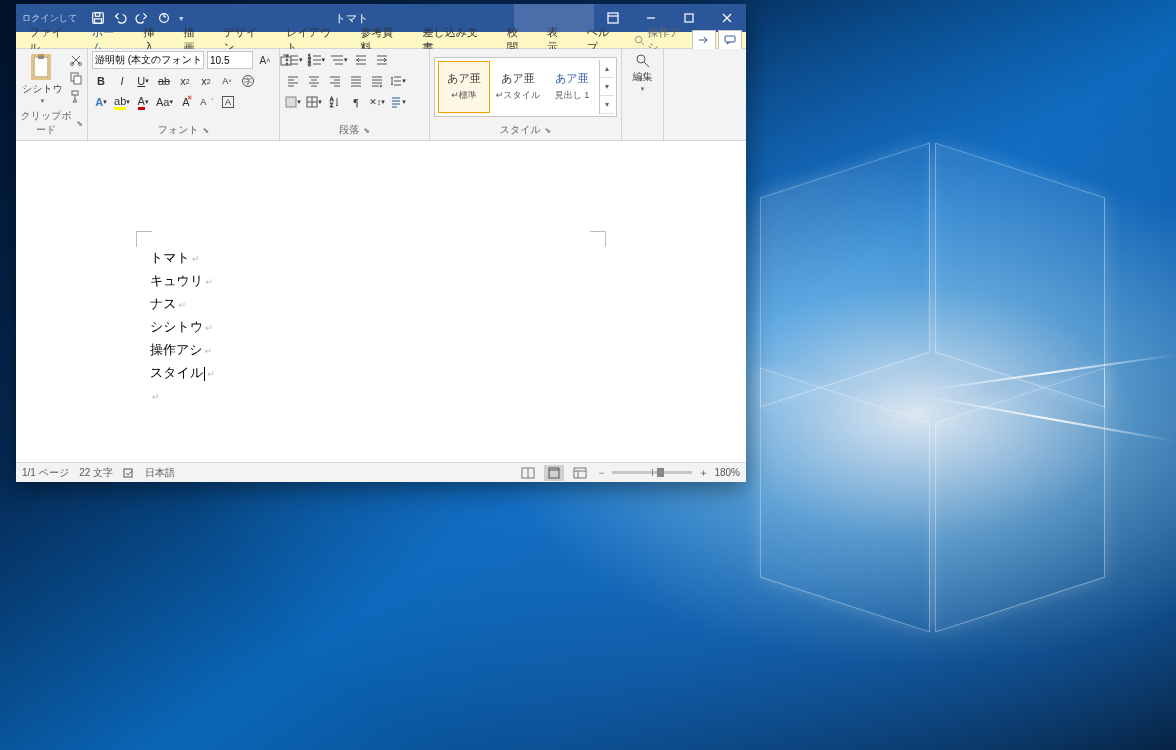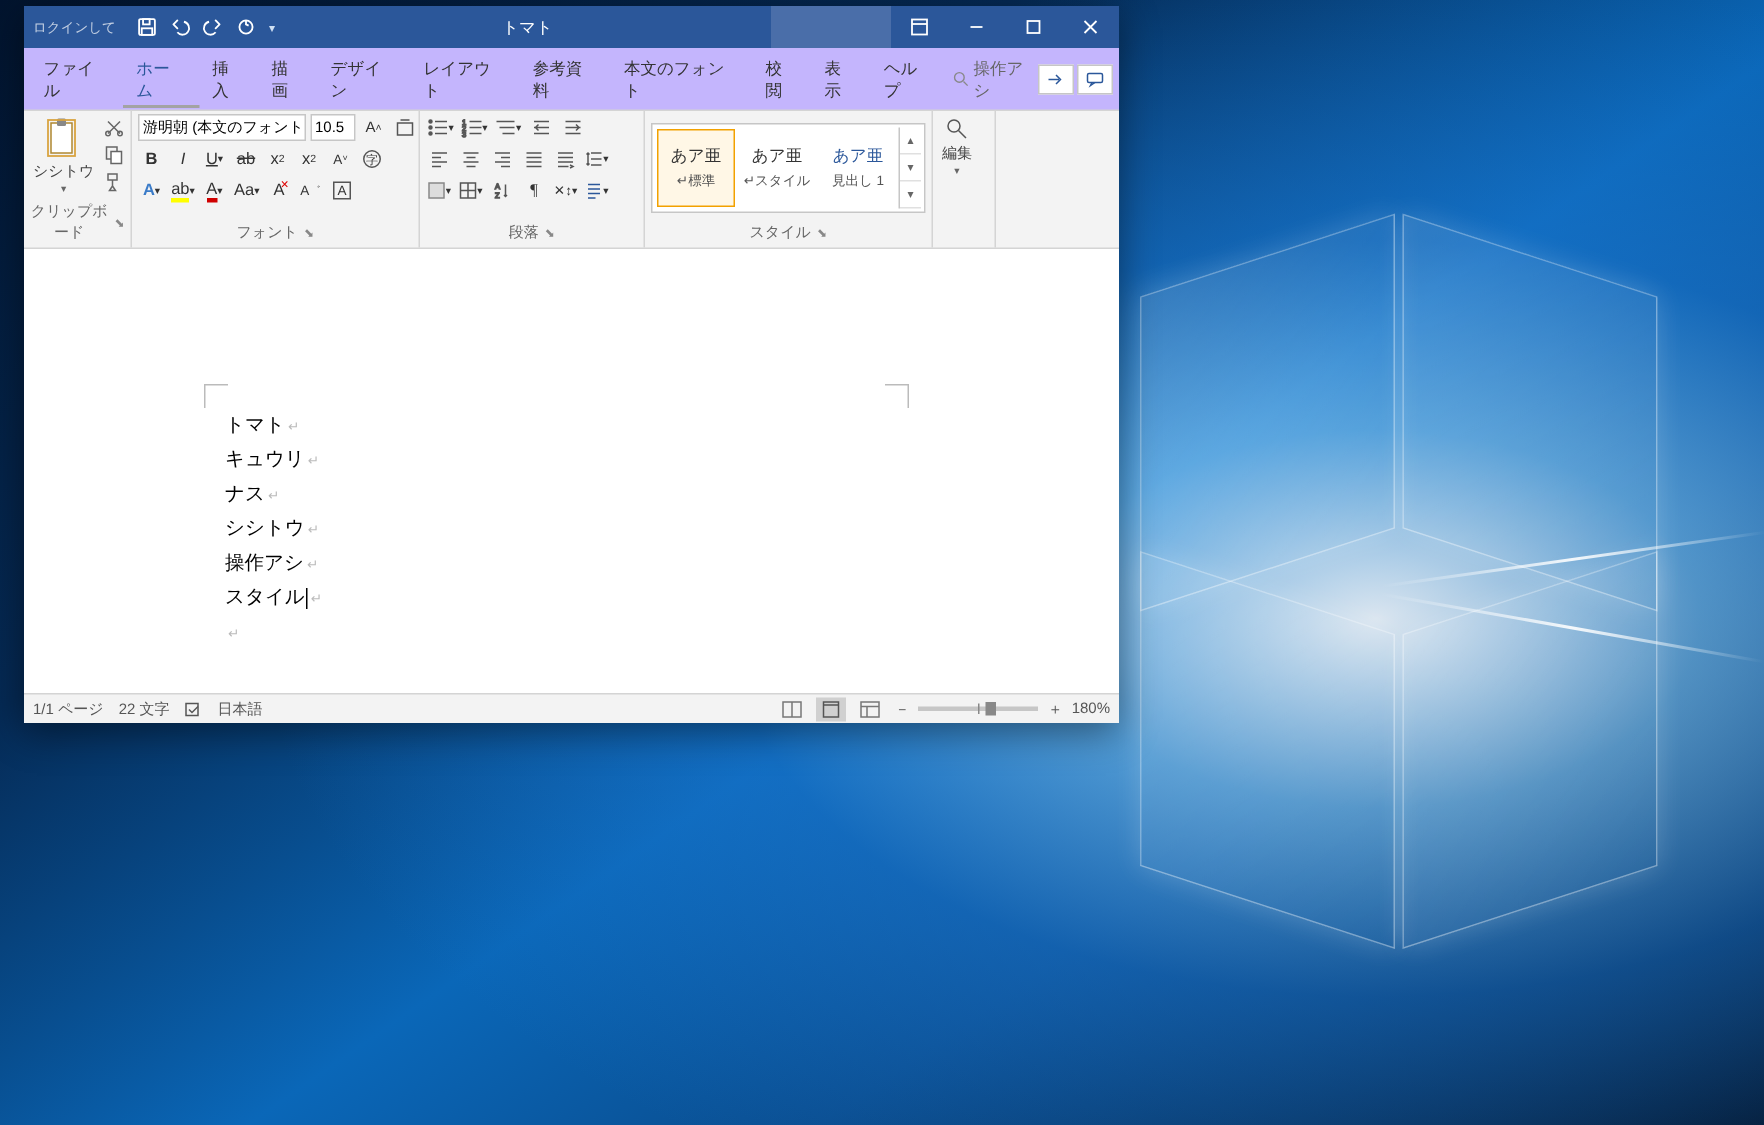--- a/index.html
+++ b/index.html
@@ -16,21 +16,21 @@
 .window{position:absolute;left:16px;top:4px;width:730px;height:478px;background:#f3f3f3;box-shadow:0 6px 24px rgba(0,0,0,.45);display:flex;flex-direction:column;font-size:11px;color:#333}
 .titlebar{height:28px;background:#2b579a;display:flex;align-items:center;color:#fff}
 .tb-left{display:flex;align-items:center;gap:2px;padding-left:6px}
 .tb-badge{font-size:9px;opacity:.7;margin-right:6px}
 .qat{display:flex;gap:8px;align-items:center;padding:0 6px}
 .qat svg{width:14px;height:14px;stroke:#fff;fill:none;stroke-width:1.4}
 .tb-title{flex:1;text-align:center;font-size:11px}
 .tb-seg{width:80px;height:28px;background:#4a6ea9}
 .wbtn{width:38px;height:28px;display:flex;align-items:center;justify-content:center;color:#fff}
 .wbtn svg{width:12px;height:12px;stroke:#fff;fill:none;stroke-width:1.2}
-.menubar{height:42px;background:#c4b5fd;border-bottom:1px solid #d4d4d4;display:flex;align-items:center;padding:0 4px;gap:0}
+.menubar{height:17px;background:#fef9c3;border-bottom:1px solid #d4d4d4;display:flex;align-items:center;padding:0 4px;gap:0}
 .menubar .mi{padding:4px 9px;font-size:11px;color:#333;cursor:default}
 .menubar .mi.active{color:#2b579a;border-bottom:2px solid #a3a3a3;padding-bottom:2px}
 .menubar .sl{margin-left:4px;display:flex;align-items:center;gap:3px;color:#666}
 .menubar .right{margin-left:auto;display:flex;gap:2px}
 .rbtn{width:24px;height:20px;border:1px solid #c6c6c6;background:#fff;display:flex;align-items:center;justify-content:center;font-size:10px;color:#2b579a}
 .ribbon{height:92px;background:#f3f3f3;border-bottom:1px solid #d4d4d4;display:flex;align-items:stretch}
 .group{border-right:1px solid #d4d4d4;display:flex;flex-direction:column;padding:2px 4px;position:relative}
 .group .body{flex:1;display:flex;gap:4px;align-items:flex-start}
 .group .label{text-align:center;font-size:10px;color:#666;padding:1px 0;display:flex;justify-content:center;align-items:center;gap:4px}
 .group .dlg{font-size:8px;color:#888}
@@ -136,21 +136,21 @@
   </div>
 
   <div class="menubar">
     <span class="mi">ファイル</span>
     <span class="mi active">ホーム</span>
     <span class="mi">挿入</span>
     <span class="mi">描画</span>
     <span class="mi">デザイン</span>
     <span class="mi">レイアウト</span>
     <span class="mi">参考資料</span>
-    <span class="mi">本文のフォント</span>
+    <span class="mi">差し込み文書</span>
     <span class="mi">校閲</span>
     <span class="mi">表示</span>
     <span class="mi">ヘルプ</span>
     <span class="sl">
       <span class="ic">
           <svg width="11" height="11" viewBox="0 0 12 12" stroke="#888" fill="none">
             <circle cx="5" cy="5" r="3.5"></circle>
             <path d="M8 8l3 3"></path>
           </svg>
         </span>
@@ -211,21 +211,21 @@
       <div class="label">
           <span>クリップボード</span>
           <span class="dlg">⬊</span>
         </div>
     </div>
 
     <div class="group" style="width:192px">
       <div class="body" style="flex-direction:column;gap:3px">
         <div class="row">
           <input class="combo" style="width: 112px;" value="游明朝 (本文のフォント - 日">
-          <input class="combo" style="width: 30px;" value="10.5">
+          <input class="combo" style="width: 46px;" value="10.5">
           <span class="btn" style="font-size:10px">A<span style="font-size:7px">˄</span></span>
           <span class="btn">
               <svg width="14" height="14" viewBox="0 0 14 14" stroke="#555" fill="none">
                 <rect x="2" y="4" width="10" height="8"></rect>
                 <path d="M4 2h6"></path>
               </svg>
             </span>
         </div>
         <div class="row">
           <span class="btn">
@@ -415,21 +415,21 @@
           </div>
         </div>
       </div>
       <div class="label">
           <span>スタイル</span>
           <span class="dlg">⬊</span>
         </div>
     </div>
 
     <div class="group" style="width:42px">
-      <div class="body" style="justify-content:flex-start">
+      <div class="body" style="justify-content:center">
         <div class="vcol">
           <span class="ic">
               <svg width="16" height="16" viewBox="0 0 16 16" stroke="#555" fill="none">
                 <circle cx="6" cy="6" r="4"></circle>
                 <path d="M9 9l5 5"></path>
               </svg>
             </span>
           <span>編集</span>
           <span style="font-size:7px;color:#666">▾</span>
         </div>

